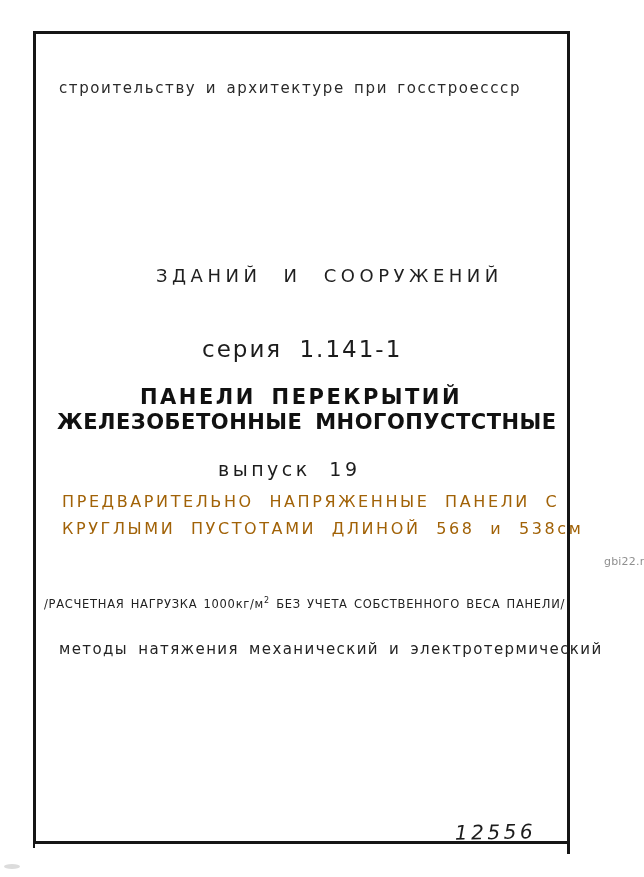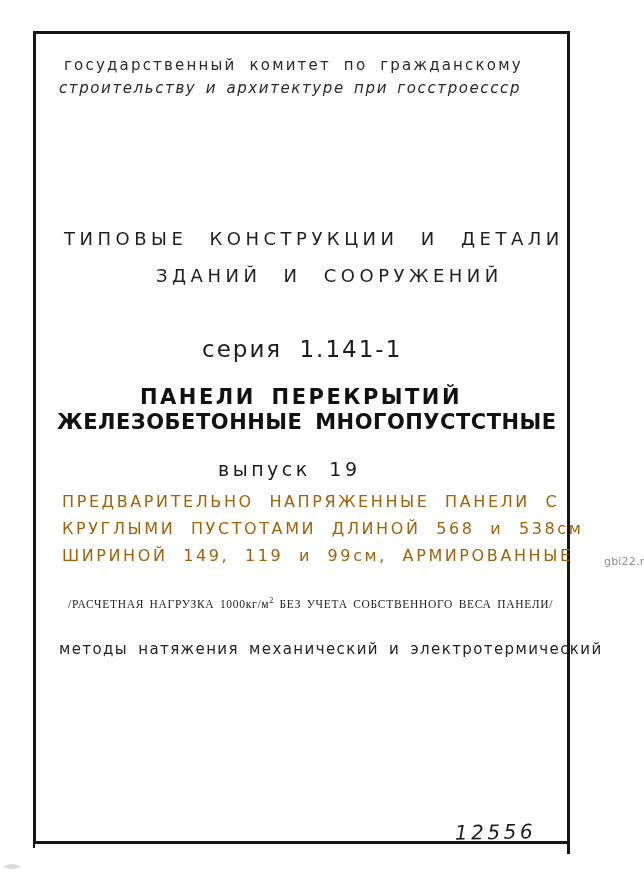--- a/index.html
+++ b/index.html
@@ -45,21 +45,21 @@
     position: absolute;
     white-space: nowrap;
     line-height: 1.15;
   }
   .hdr {
     font-size: 15px;
     letter-spacing: 2.2px;
     word-spacing: 6px;
     color: #2a2a2a;
   }
-  .hdr2 { letter-spacing: 1.6px; word-spacing: 3px; font-style: italic; }
+  .hdr2 { letter-spacing: 1.6px; word-spacing: 3px; }
   .t-caps {
     font-size: 18px;
     letter-spacing: 4.5px;
     word-spacing: 12px;
     color: #1f1f1f;
   }
   .series {
     font-size: 23px;
     letter-spacing: 2px;
     word-spacing: 8px;
@@ -130,44 +130,41 @@
 </style>
 </head>
 <body>
 
 <div class="page">
 
   <div class="frame"></div>
   <div class="frame-ext-right"></div>
   <div class="frame-ext-left"></div>
 
-  <div class="line hdr" style="left:64px; top:57px;">государственный комитет по гражданскому</div>
 
   <div class="line hdr hdr2" style="left:59px; top:80px;">строительству и архитектуре при госстроессср</div>
 
-  <div class="line t-caps" style="left:64px; top:229px;">ТИПОВЫЕ КОНСТРУКЦИИ И ДЕТАЛИ</div>
 
   <div class="line t-caps" style="left:128px; top:266px;margin-left:28px;">ЗДАНИЙ И СООРУЖЕНИЙ</div>
 
   <div class="line series" style="left:202px; top:336px;">серия 1.141-1</div>
 
   <div class="line subject" style="left:140px; top:385px;">ПАНЕЛИ ПЕРЕКРЫТИЙ</div>
 
   <div class="line subject subject2" style="left:57px; top:410px;">ЖЕЛЕЗОБЕТОННЫЕ МНОГОПУСТСТНЫЕ</div>
 
   <div class="line issue" style="left:218px; top:459px;">выпуск 19</div>
 
   <div class="line desc" style="left:62px; top:493px;">ПРЕДВАРИТЕЛЬНО НАПРЯЖЕННЫЕ ПАНЕЛИ С</div>
 
   <div class="line desc" style="left:62px; top:520px;">КРУГЛЫМИ ПУСТОТАМИ ДЛИНОЙ 568 и 538см</div>
 
-  <div class="line desc" style="left:62px; top:547px;">ШИРИНОЙ 149, 119 и 99см, АРМИРОВАННЫЕ</div>
 
 
-  <div class="line note" style="left:68px; top:596px;font-family:Liberation Serif, serif;"><span>/РАСЧЕТНАЯ НАГРУЗКА 1000кг/м</span><sup>2</sup><span> БЕЗ УЧЕТА СОБСТВЕННОГО ВЕСА ПАНЕЛИ/</span></div>
+  <div class="line note" style="left:44px; top:596px;"><span>/РАСЧЕТНАЯ НАГРУЗКА 1000кг/м</span><sup>2</sup><span> БЕЗ УЧЕТА СОБСТВЕННОГО ВЕСА ПАНЕЛИ/</span></div>
 
   <div class="line methods" style="left:59px; top:641px;">методы натяжения механический и электротермический</div>
 
   <div class="line stamp-number" style="left:455px; top:821px;">12556</div>
 
   <div class="line watermark" style="left:604px; top:556px;">gbi22.ru</div>
 
   <div class="artifact-bl"></div>
 
 </div>

